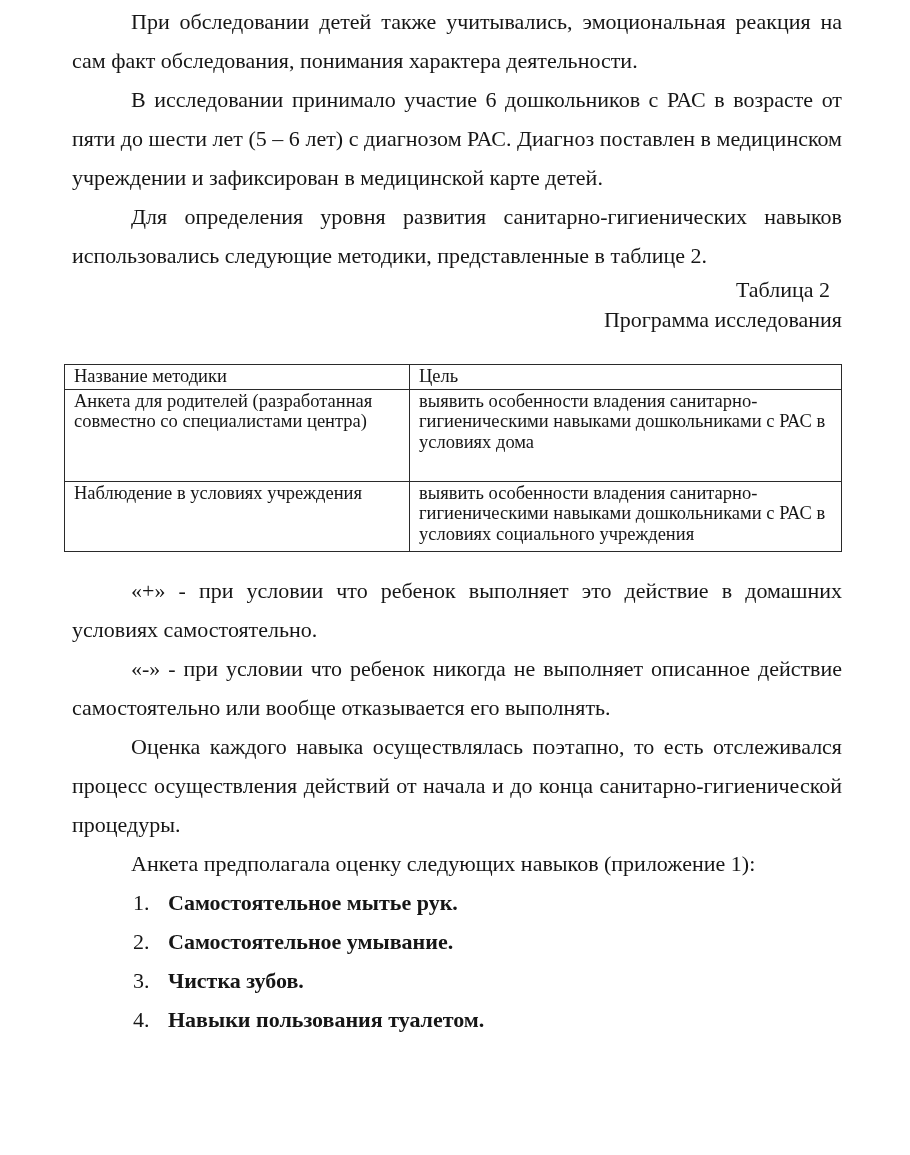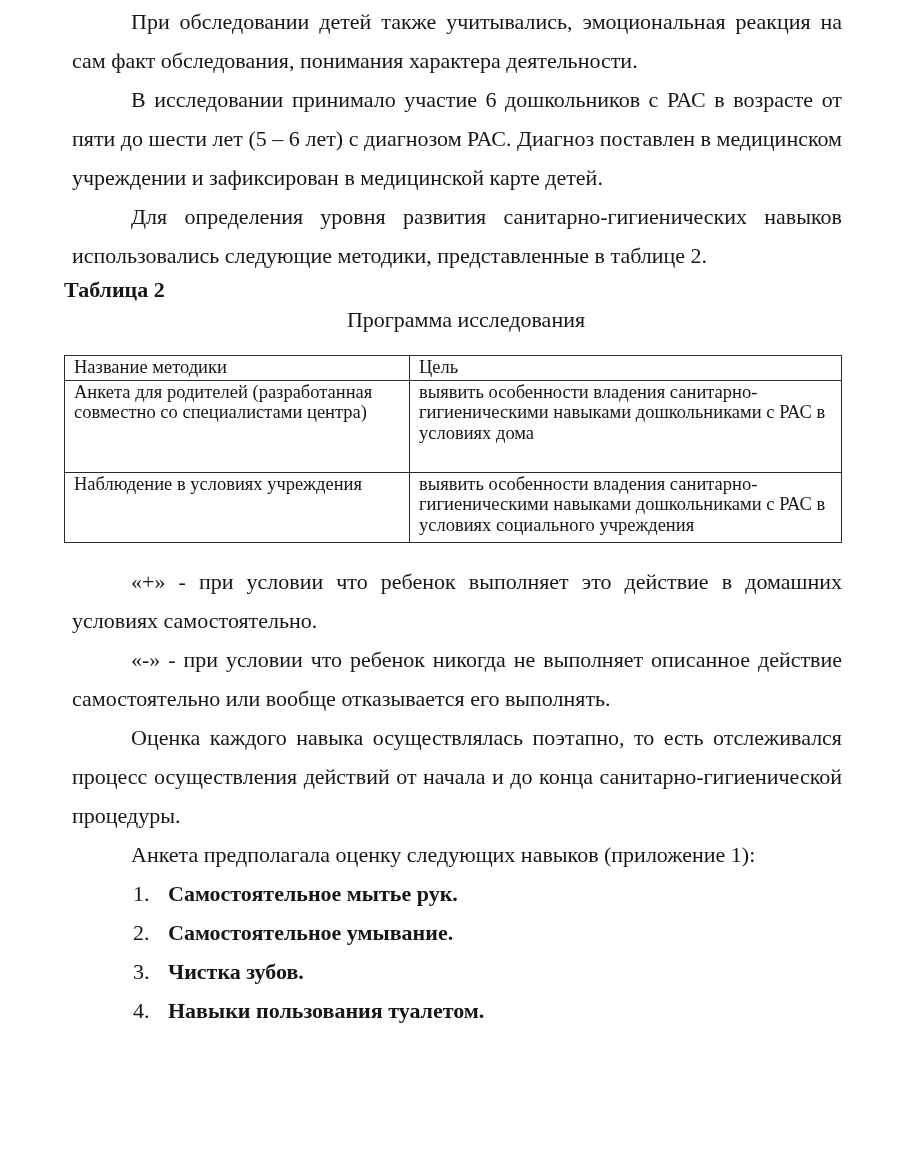--- a/index.html
+++ b/index.html
@@ -21,32 +21,32 @@
     overflow: hidden;
   }
   .para {
     margin: 0 0 0 8px;
     text-indent: 59px;
     text-align: justify;
     text-align-last: left;
   }
   .caption-num {
     line-height: 30px;
+    text-align: right;
     margin-right: 12px;
-    font-weight: bold;
   }
   .caption-title {
     line-height: 30px;
-    text-align: center;
+    text-align: right;
     padding-left: 26px;
   }
   table.research {
     width: 100%;
     border-collapse: collapse;
-    margin: 20px 0 19px 0;
+    margin: 29px 0 19px 0;
     font-size: 18.5px;
     line-height: 20.5px;
   }
   table.research td {
     border: 1.6px solid #2a2a2a;
     vertical-align: top;
     padding: 1px 8px 2px 9px;
     font-weight: normal;
     text-align: left;
   }

